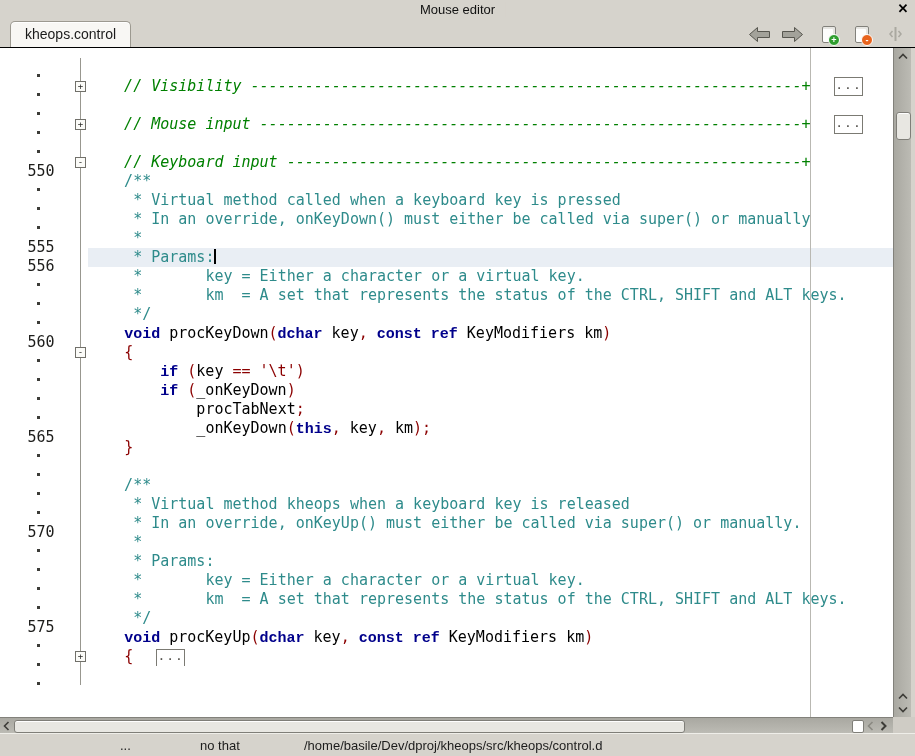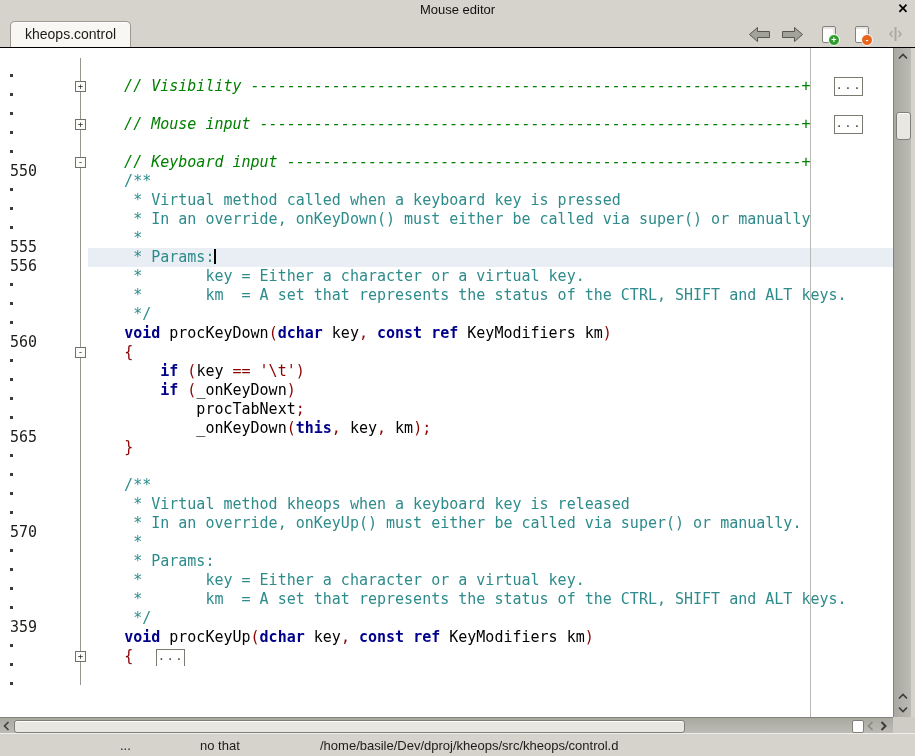--- a/index.html
+++ b/index.html
@@ -35,33 +35,33 @@
   
   .editor{position:absolute;top:48px;left:0;width:915px;height:669px;overflow:hidden;background:var(--chrome);}
   .stripe{position:absolute;top:0;height:669px;}
   .stripe-book{left:0;width:10px;background:var(--margin_bg);border-right:1px solid #cbc9c1;}
   .stripe-num{left:10px;width:64px;background:var(--gutter_bg);}
   .stripe-fold{left:74px;width:14px;background:var(--margin_bg);}
   .rows-wrap{position:absolute;left:0;top:0;width:893px;height:669px;background:var(--text_area);
     padding-top:10px;box-sizing:border-box;}
   .row{display:flex;height:19px;}
   .m-book{width:10px;flex:none;}
-  .m-num{width:64px;flex:none;display:flex;justify-content:flex-start;align-items:center;
+  .m-num{width:64px;flex:none;display:flex;justify-content:center;align-items:center;
     font-family:"DejaVu Sans Mono",monospace;font-size:15px;color:#1d1d1b;margin-top:16px;}
   .gnum{padding-right:2px;}
   .gdot{width:3px;height:3px;background:#3c3c38;margin-right:7px;}
   .m-fold{width:14px;flex:none;position:relative;}
   .fline{position:absolute;left:6px;top:0;bottom:0;width:1px;background:#98978f;}
   .fbox{position:absolute;left:1px;top:4px;width:9px;height:9px;background:#fbfbf8;
     border:1px solid #71706a;font-family:"DejaVu Sans Mono",monospace;font-size:9px;
     line-height:9px;text-align:center;color:#2c2c29;}
   .code{flex:1;position:relative;white-space:pre;overflow:hidden;
     font-family:"DejaVu Sans Mono",monospace;font-size:15px;line-height:19px;color:var(--pln);}
   .row.current .code{background:var(--current_line);}
-  .sg-kw{color:var(--kw);font-weight:bold;}
+  .sg-kw{color:var(--kw);font-weight:bold;font-family:Liberation Mono, monospace;}
   .sg-pln{color:var(--pln);}
   .sg-pct{color:var(--pct);}
   .sg-str{color:var(--str);}
   .sg-cmt{color:var(--cmt);font-style:italic;}
   .sg-doc{color:var(--doc);}
   .caret-bar{display:inline-block;width:2px;height:15px;background:#000;vertical-align:-2px;}
   .ifold{display:inline-block;margin-left:23px;width:27px;height:16px;border:1px solid #7b7a73;
     background:#fff;color:#55534e;text-align:center;font-size:13px;line-height:12px;letter-spacing:1px;
     vertical-align:1px;}
   .rfold{position:absolute;left:746px;top:0;width:27px;height:17px;border:1px solid #7b7a73;
@@ -84,21 +84,21 @@
   .hstep{position:absolute;top:1px;width:13px;height:13px;display:flex;align-items:center;justify-content:center;}
   .hstep.left{left:0;} .hstep.r1{left:864px;} .hstep.r2{left:877px;}
   .hwhite{position:absolute;left:852px;top:2px;width:10px;height:11px;background:#fff;
     border:1px solid #7f7e78;border-radius:2px;}
   .corner{position:absolute;left:893px;top:717px;width:22px;height:16px;background:#cfccc5;}
 
   
   .statusbar{position:absolute;top:733px;left:0;width:915px;height:23px;background:var(--chrome);
     border-top:1px solid #efeee9;font-size:13px;color:var(--status_text);}
   .statusbar span{position:absolute;top:0;line-height:23px;white-space:nowrap;}
-  .st-pos{left:2px;margin-top:16px;} .st-ell{left:120px;} .st-macro{left:200px;} .st-path{left:320px;}
+  .st-pos{left:2px;margin-top:16px;} .st-ell{left:120px;} .st-macro{left:200px;} .st-path{left:304px;}
 </style>
 </head>
 <body>
 
 <div id="window">
 
   <div class="titlebar">
     <span class="wtitle">Mouse editor</span>
     <span class="close-btn">✕</span>
   </div>
@@ -431,21 +431,21 @@
             <div class="gdot"></div>
           </div>
           <div class="m-fold">
             <div class="fline"></div>
           </div>
           <div class="code"><span class="sg-doc">     *       km  = A set that represents the status of the CTRL, SHIFT and ALT keys.</span></div>
         </div>
         <div class="row">
           <div class="m-book"></div>
           <div class="m-num">
-            <span class="gnum">359</span>
+            <span class="gnum">575</span>
           </div>
           <div class="m-fold">
             <div class="fline"></div>
           </div>
           <div class="code"><span class="sg-doc">     */</span></div>
         </div>
         <div class="row">
           <div class="m-book"></div>
           <div class="m-num">
             <div class="gdot"></div>

